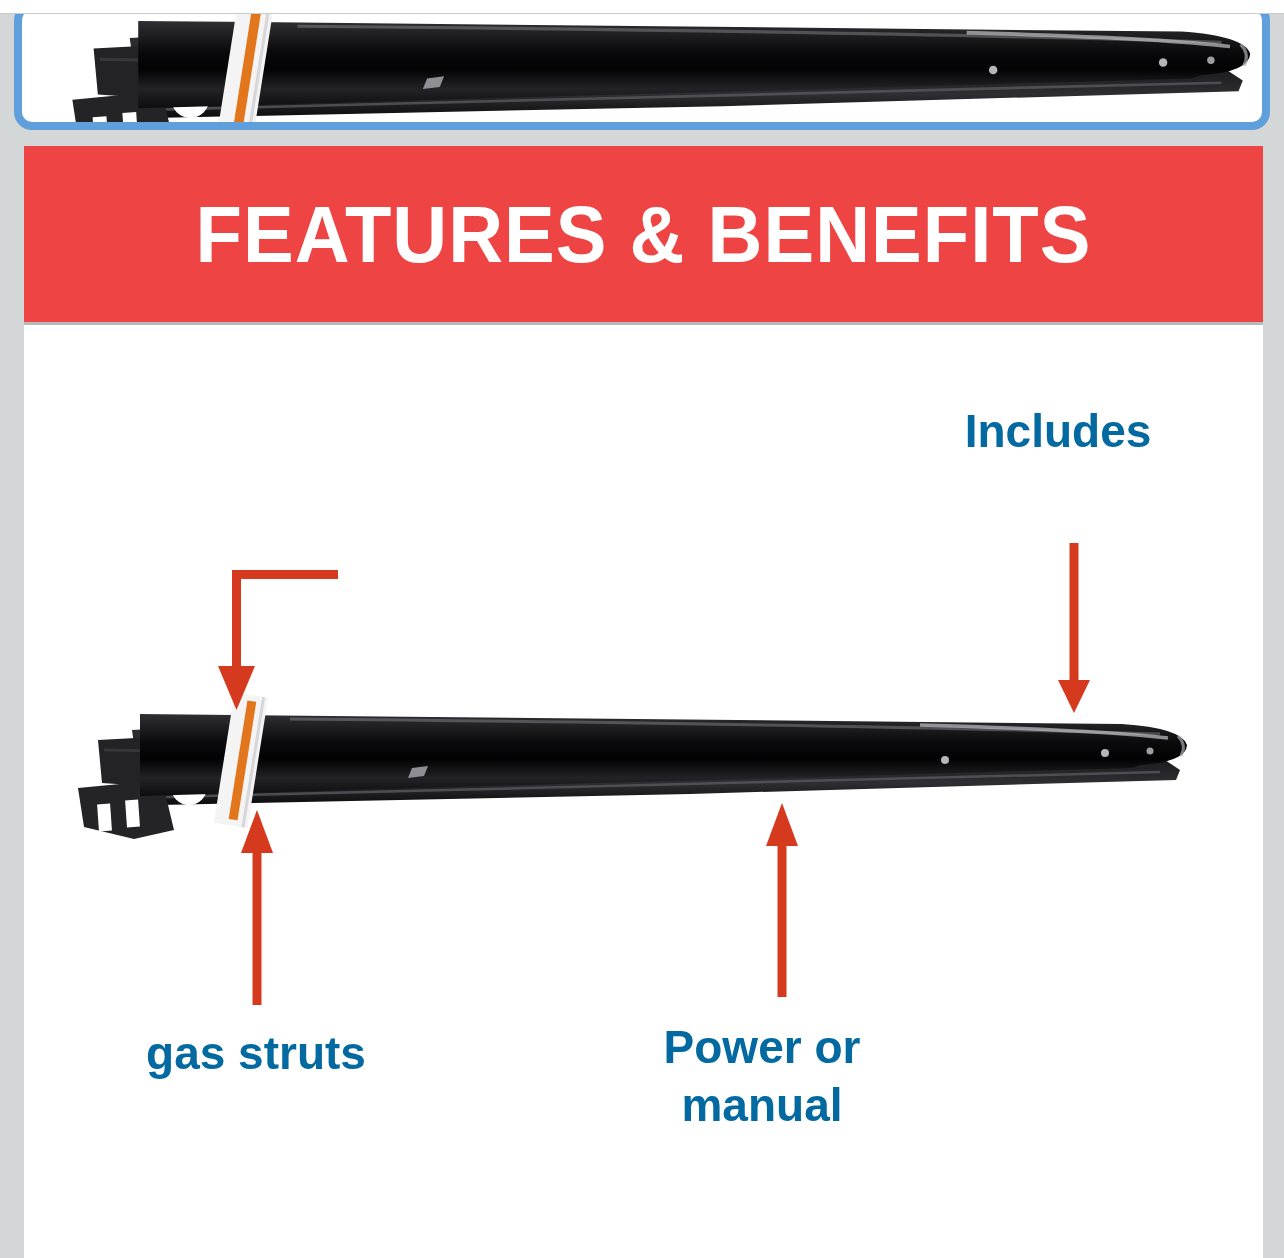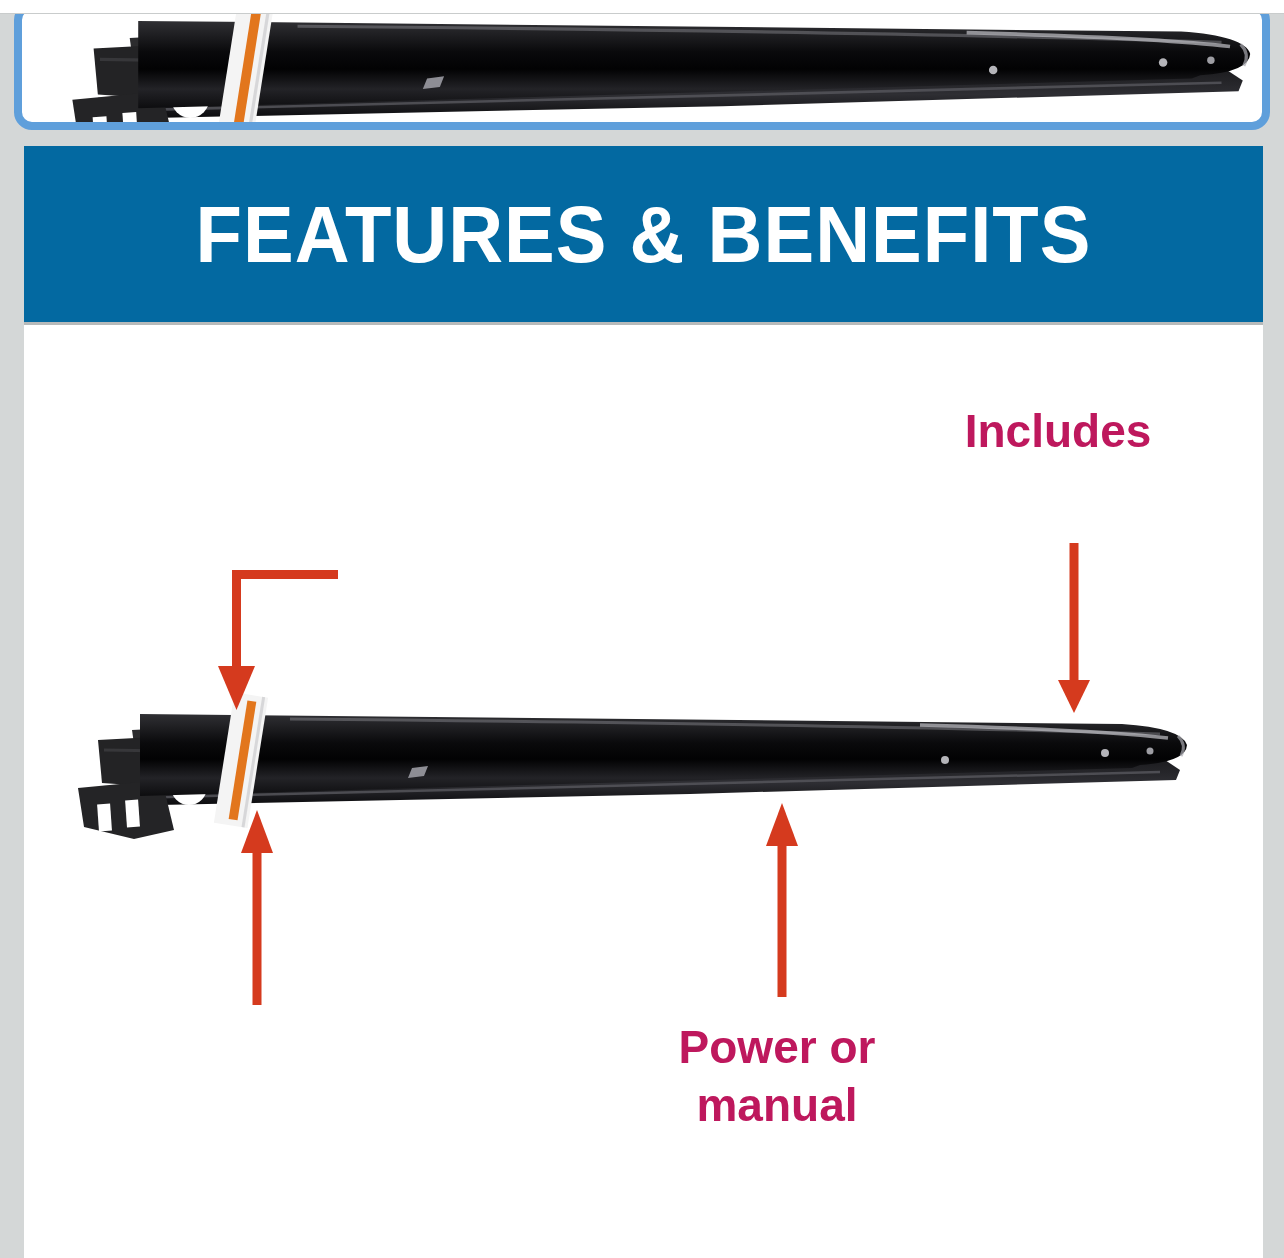--- a/index.html
+++ b/index.html
@@ -13,39 +13,39 @@
   #top-strip{left:0;top:0;width:1284px;height:13px;background:#ffffff;z-index:40;border-bottom:1px solid #c9cccc;}
   
   #thumb-tile{
     left:14px;top:2px;width:1256px;height:128px;box-sizing:border-box;
     border:8px solid #5f9fdb;border-radius:18px;background:#ffffff;
     overflow:hidden;z-index:20;
   }
   #thumb-photo{position:absolute;left:10px;top:-4px;}
   
   #banner{
-    left:24px;top:146px;width:1239px;height:176px;background:#0369a1;z-index:10;
+    left:24px;top:146px;width:1239px;height:176px;background:#ef4444;z-index:10;
     display:flex;align-items:center;justify-content:center;
   }
   #banner-title{
     color:#ffffff;font-size:76px;font-weight:bold;letter-spacing:1px;
     transform:scaleY(1.04);white-space:nowrap;
   }
   #banner-shadow{left:24px;top:322px;width:1239px;height:3px;background:#b7baba;z-index:11;}
   
   #panel{left:24px;top:322px;width:1239px;height:936px;background:#ffffff;z-index:5;}
   
   .callout{
-    z-index:30;text-align:center;color:#be185d;font-weight:bold;
+    z-index:30;text-align:center;color:#0369a1;font-weight:bold;
     font-size:46px;line-height:58px;letter-spacing:0px;
   }
   #callout-friction{left:898px;top:402px;width:320px;}
   #callout-user{left:361px;top:518px;width:320px;}
   #callout-gas{left:96px;top:1024px;width:320px;}
-  #callout-power{left:617px;top:1018px;width:320px;}
+  #callout-power{left:602px;top:1018px;width:320px;}
   .arrow-svg{position:absolute;z-index:25;}
   svg{display:block;}
 </style>
 </head>
 <body>
 
 <svg width="0" height="0" style="position:absolute" aria-hidden="true">
   <defs>
     <linearGradient id="tubeGrad" x1="0" y1="0" x2="0" y2="1">
       <stop offset="0" stop-color="#303034"></stop>
@@ -113,20 +113,21 @@
 </svg>
 
 <div class="abs callout" id="callout-friction">
   <div>Includes</div>
 </div>
 
 <div class="abs callout" id="callout-user">
 </div>
 
 <div class="abs callout" id="callout-gas">
+  <div>gas struts</div>
 </div>
 
 <div class="abs callout" id="callout-power">
   <div>Power or</div>
   <div>manual</div>
 </div>
 
 <svg class="arrow-svg" style="left:1054px;top:543px;" width="40" height="170" viewBox="0 0 40 170">
   <rect x="15.5" y="0" width="9" height="140" fill="#d53a1e"></rect>
   <polygon points="4,137 36,137 20,170" fill="#d53a1e"></polygon>

